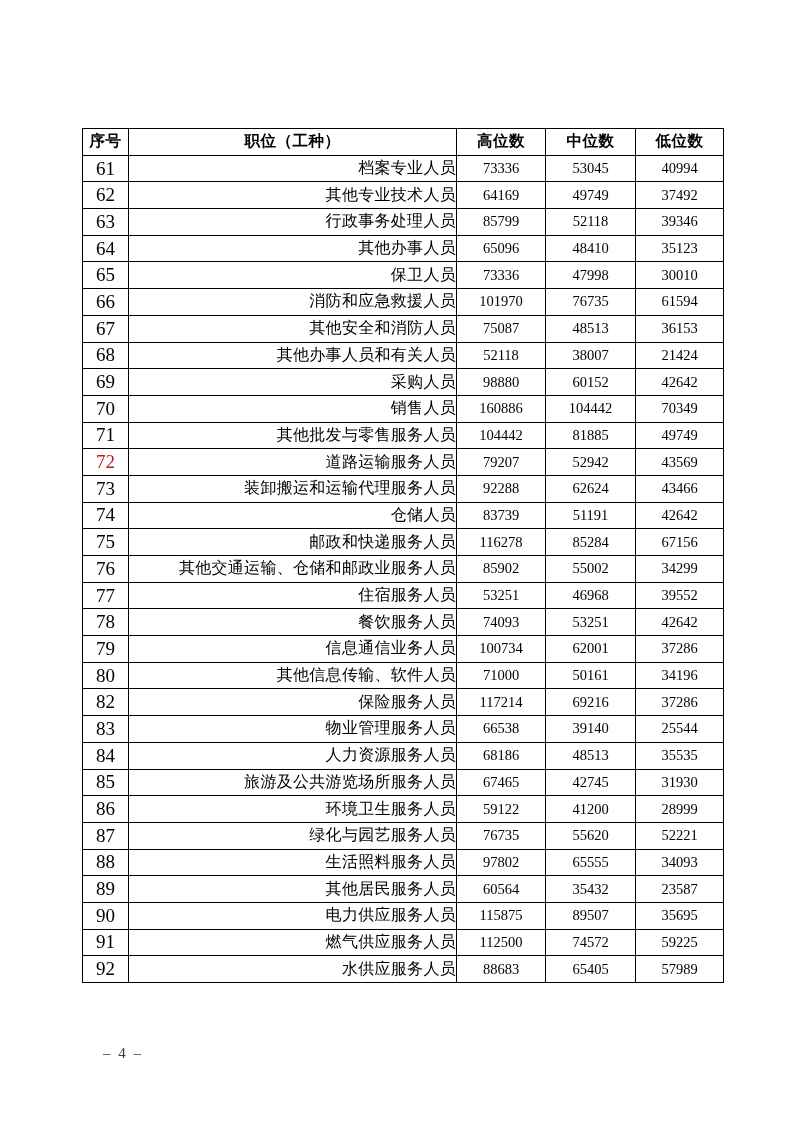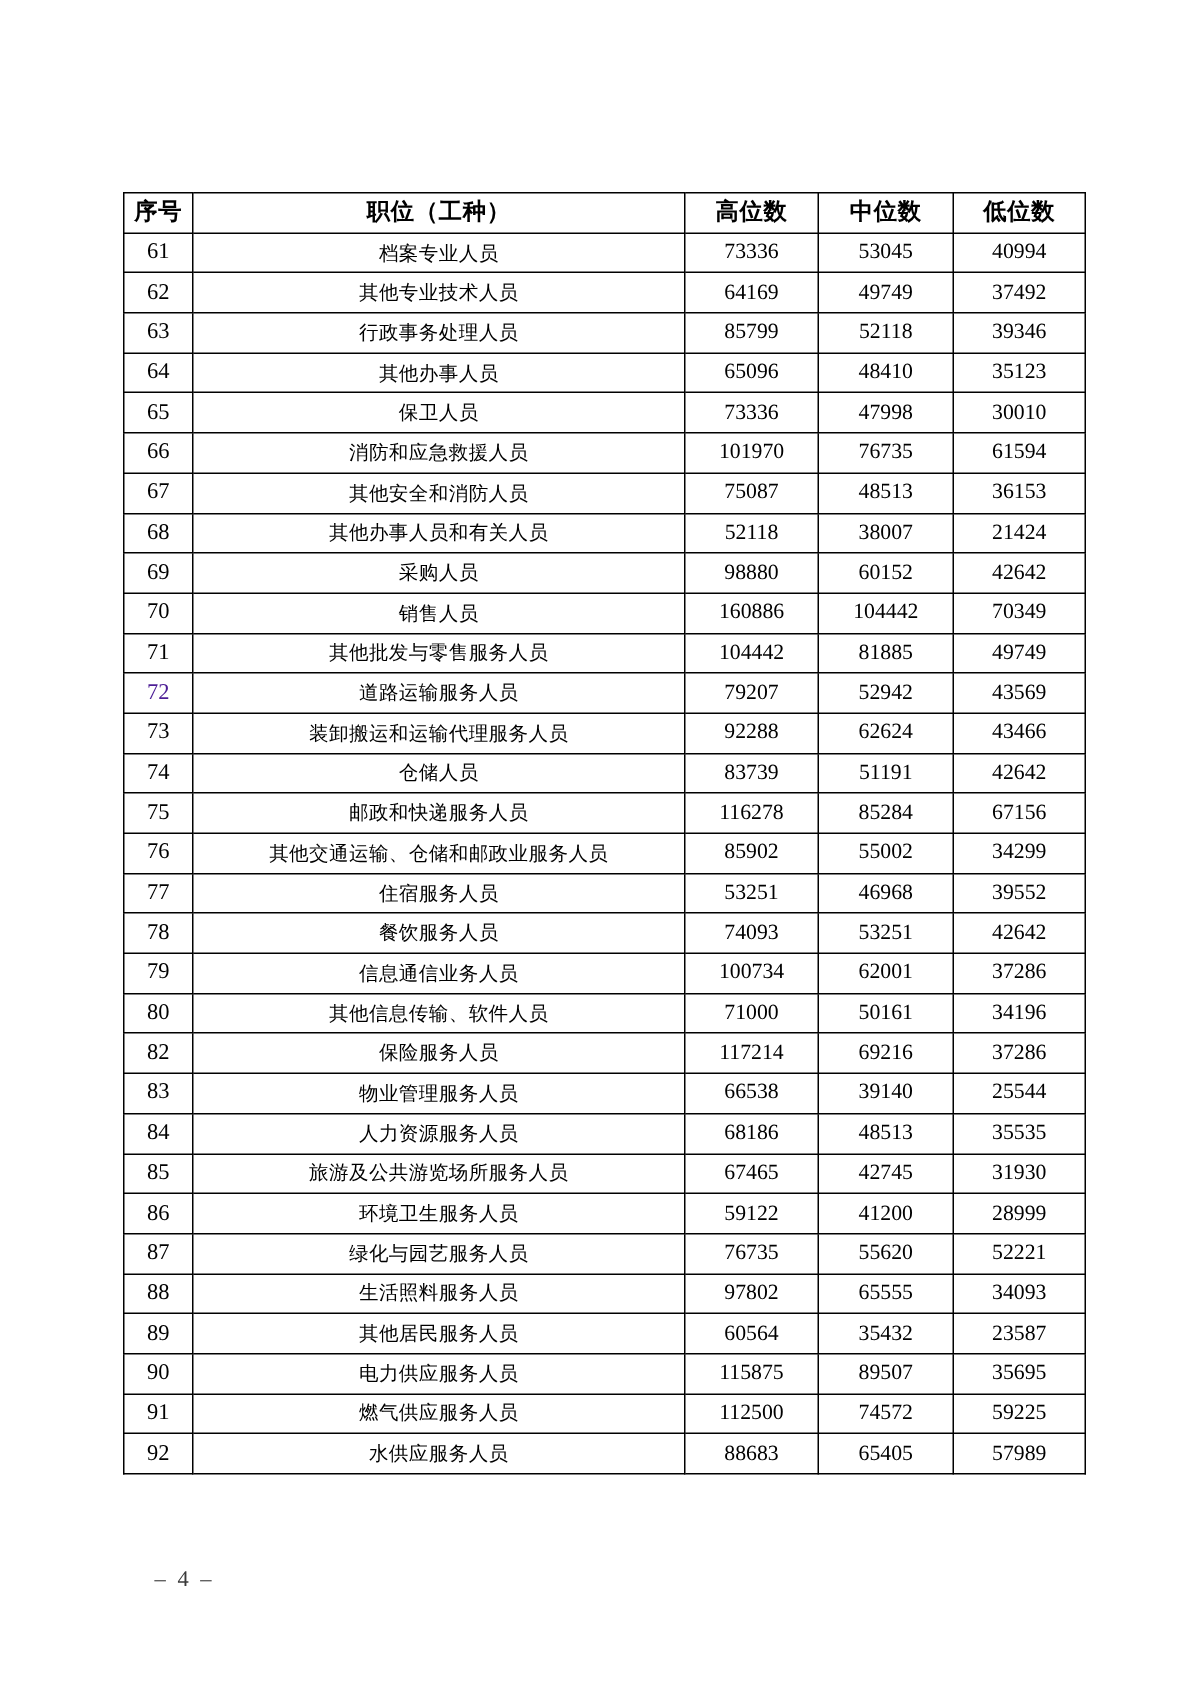--- a/index.html
+++ b/index.html
@@ -40,28 +40,28 @@
     white-space: nowrap;
   }
   table.salary-table th {
     font-weight: bold;
     font-size: 15.5px;
     text-align: center;
     letter-spacing: 0.5px;
   }
   td.serial-cell {
     text-align: center;
-    font-size: 15px;
+    font-size: 19px;
   }
   td.serial-cell.red {
     
   }
   td.position-cell {
-    text-align: center;
-    font-size: 13px;
+    text-align: right;
+    font-size: 16px;
     padding-left: 9px;
     letter-spacing: 0.3px;
   }
   td.num-cell {
     text-align: center;
     font-size: 14.5px;
   }
   .page-footer {
     position: absolute;
     left: 103px;
@@ -166,21 +166,21 @@
           <td class="num-cell">70349</td>
         </tr>
         <tr>
           <td class="serial-cell">71</td>
           <td class="position-cell">其他批发与零售服务人员</td>
           <td class="num-cell">104442</td>
           <td class="num-cell">81885</td>
           <td class="num-cell">49749</td>
         </tr>
         <tr>
-          <td class="serial-cell red" style="color: #4c1d95;">72</td>
+          <td class="serial-cell red" style="color: #b91c1c;">72</td>
           <td class="position-cell">道路运输服务人员</td>
           <td class="num-cell">79207</td>
           <td class="num-cell">52942</td>
           <td class="num-cell">43569</td>
         </tr>
         <tr>
           <td class="serial-cell">73</td>
           <td class="position-cell">装卸搬运和运输代理服务人员</td>
           <td class="num-cell">92288</td>
           <td class="num-cell">62624</td>

